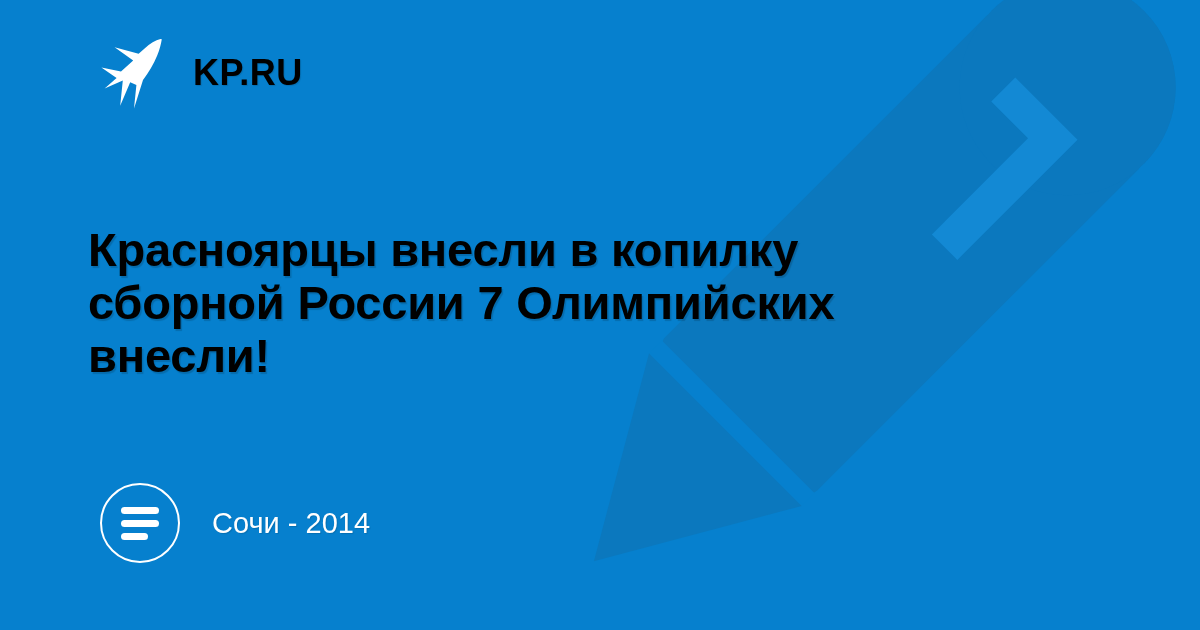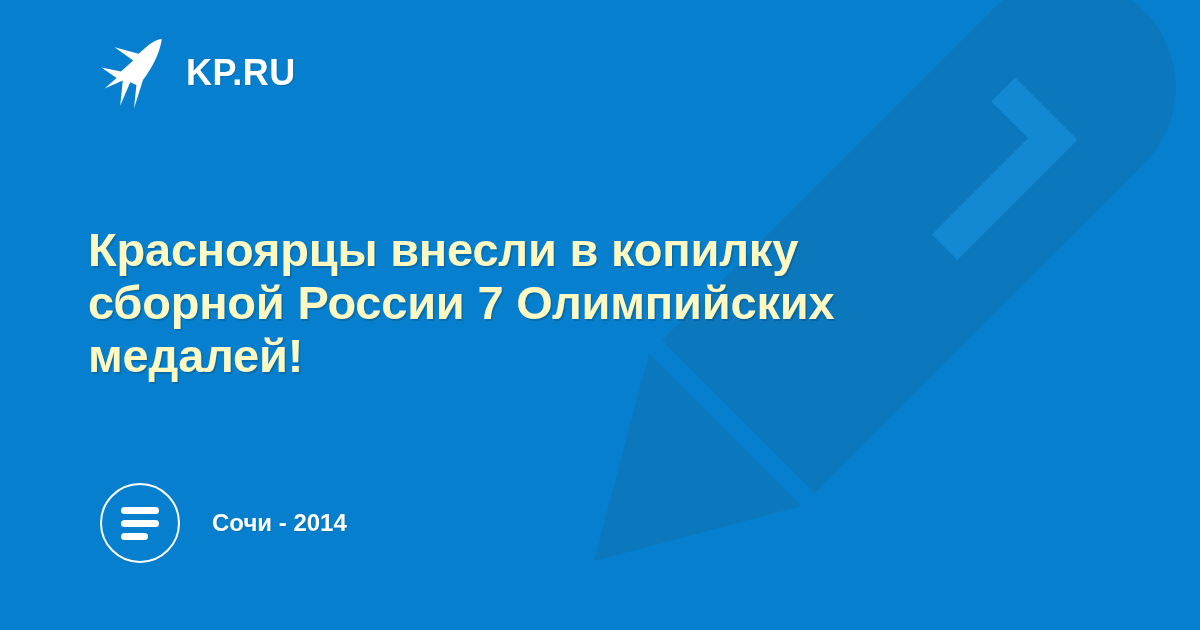--- a/index.html
+++ b/index.html
@@ -37,37 +37,37 @@
     display: flex;
     align-items: center;
     height: 78px;
   }
   #bird-logo {
     width: 72px;
     height: 74px;
     display: block;
   }
   #brand-name {
-    margin-left: 14px;
-    color: #ffffff;
+    margin-left: 21px;
+    color: #000000;
     font-size: 36px;
     font-weight: bold;
     letter-spacing: 0.5px;
     line-height: 1;
     white-space: nowrap;
     text-shadow: 1px 1px 1px rgba(0,0,0,0.13);
   }
 
   
   #headline {
     position: absolute;
     left: 88px;
     top: 192px;
     width: 960px;
-    color: #fef9c3;
+    color: #000000;
     font-size: 47px;
     font-weight: bold;
     line-height: 53px;
     letter-spacing: -0.2px;
     text-shadow: 1.5px 1.5px 1px rgba(0,0,0,0.16);
   }
   #headline .hl-line { display: block; white-space: nowrap; }
 
   
   #footer {
@@ -96,22 +96,22 @@
     border-radius: 3.5px;
     display: block;
   }
   #menu-button .bar.b1 { width: 38px; }
   #menu-button .bar.b2 { width: 38px; margin-top: 6px; }
   #menu-button .bar.b3 { width: 27px; margin-top: 6px; margin-right: 11px; }
 
   #section-label {
     margin-left: 32px;
     color: #ffffff;
-    font-size: 24px;
-    font-weight: bold;
+    font-size: 29px;
+    font-weight: normal;
     line-height: 1;
     white-space: nowrap;
     text-shadow: 1px 1px 1px rgba(0,0,0,0.13);
   }
 </style>
 </head>
 <body>
 
 <div id="card">
 
@@ -159,21 +159,21 @@
            C 48.6 36.6 53.6 28.0 57.2 19.4
            C 59.6 13.6 61.0 8.0 61.8 3.2
            Z"></path>
     </svg>
     <div id="brand-name">KP.RU</div>
   </div>
 
   <h1 id="headline">
     <span class="hl-line">Красноярцы внесли в копилку</span>
     <span class="hl-line">сборной России 7 Олимпийских</span>
-    <span class="hl-line">медалей!</span>
+    <span class="hl-line">внесли!</span>
   </h1>
 
   <div id="footer">
     <div id="menu-button">
       <span class="bar b1"></span>
       <span class="bar b2"></span>
       <span class="bar b3"></span>
     </div>
     <div id="section-label">Сочи - 2014</div>
   </div>

